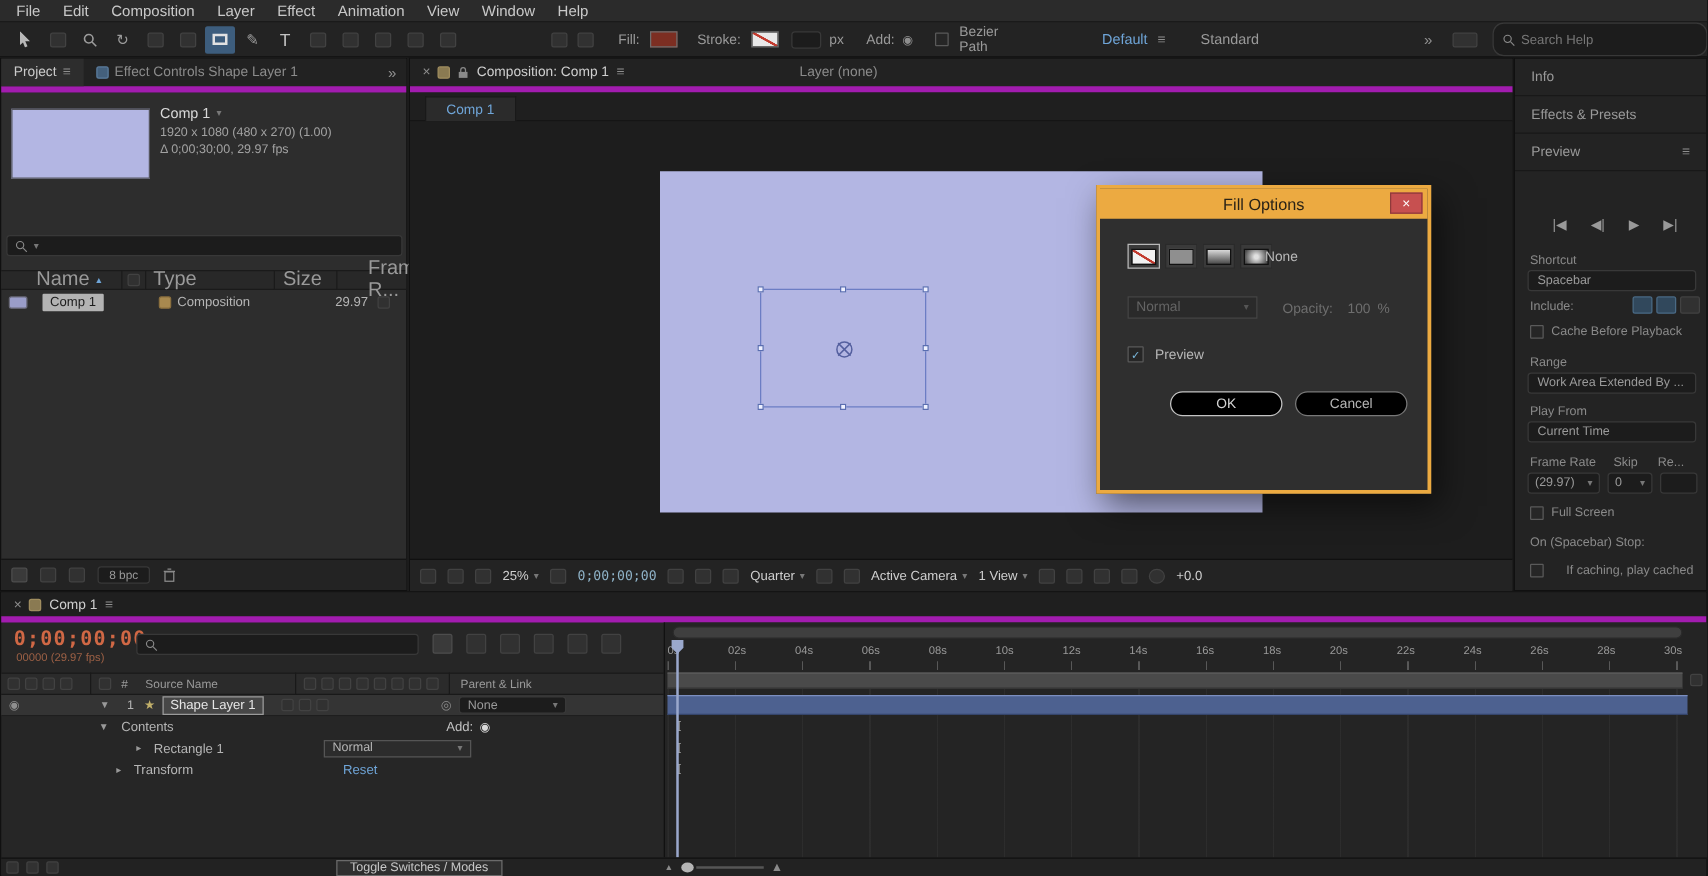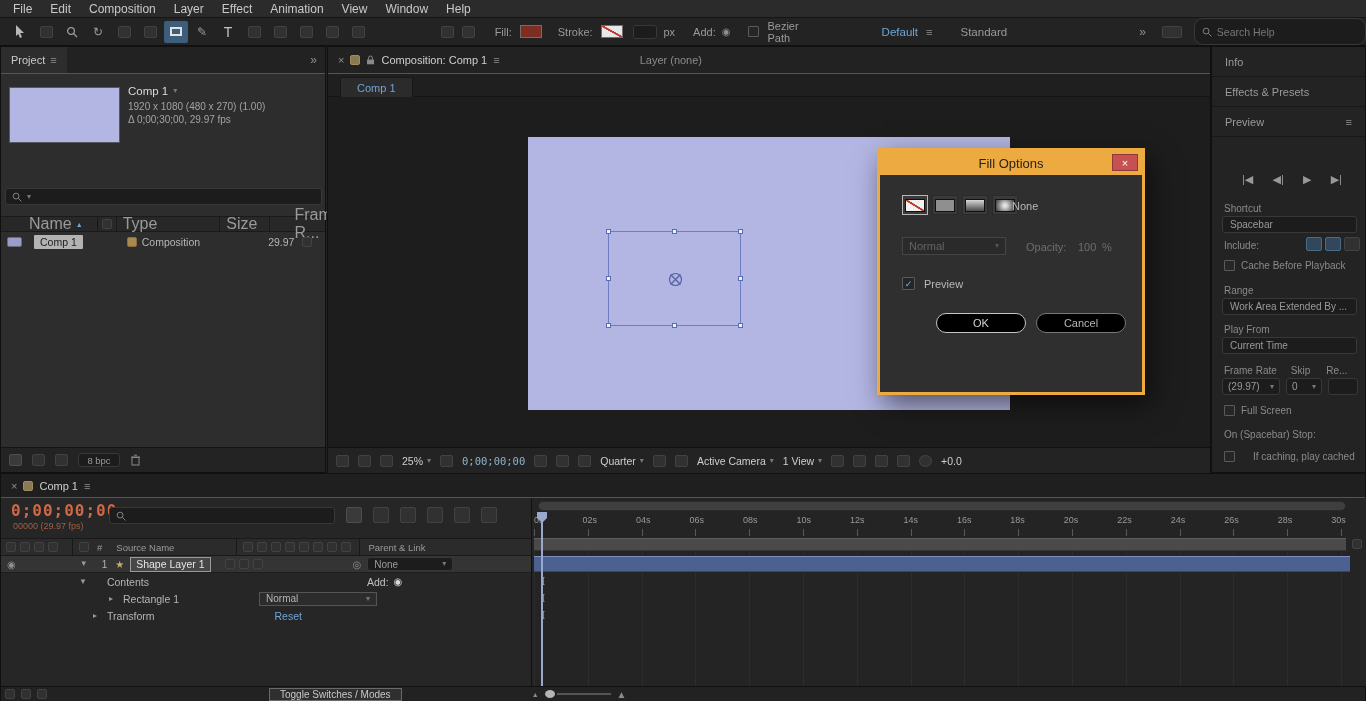--- a/index.html
+++ b/index.html
@@ -21,21 +21,21 @@
   .cb{width:11px;height:11px;background:#262626;border:1px solid #5a5a5a;border-radius:1px;
       display:inline-flex;align-items:center;justify-content:center;font-size:9px;color:#79b6d9;flex:none}
   .menubar{left:0;top:0;width:1366px;height:18px;background:#2b2b2b;border-bottom:1px solid #161616;display:flex;align-items:center;padding-left:4px}
   .menu-item{padding:1px 9px;color:#c9c9c9;font-size:12px}
   .toolbar{left:0;top:18px;width:1366px;height:28px;background:#232323;border-bottom:1px solid #101010;display:flex;align-items:center;padding-left:8px;gap:2px}
   .tool{width:24px;height:22px;display:flex;align-items:center;justify-content:center;color:#9b9b9b;font-size:12px;flex:none}
   .tool.active{background:#3d5d7d;border-radius:2px}
   .rect-outline{width:12px;height:9px;border:2px solid #e2e2e2}
   .swatch{width:22px;height:13px;border:1px solid #6e6e6e;display:inline-block;flex:none}
   .panel{position:absolute;border:1px solid #101010;background:#2d2d2d}
-  .tabstrip{background:#222;display:flex;align-items:center;border-bottom:1px solid #a21caf}
+  .tabstrip{background:#222;display:flex;align-items:center;border-bottom:5px solid #a21caf}
   .ptab{display:flex;align-items:center;gap:5px;height:100%;padding:0 10px}
   .ptab.active{background:#2d2d2d;color:#cbcbcb}
   .hdr{height:30px;border-bottom:1px solid #181818;display:flex;align-items:center;padding:0 13px;color:#9a9a9a}
   .th{color:#9a9a9a;font-size:16px}
   .chip{background:#b3b3b3;color:#1c1c1c;padding:0 6px;border-radius:1px;font-size:10.5px;line-height:14px}
   .tl-row{position:absolute;left:0;width:530px;display:flex;align-items:center;color:#b5b5b5;font-size:10.5px}
   .ibeam{color:#a0a0a0;font-size:11px;font-family:"DejaVu Serif",serif}
   .dlg-btn{height:20px;border-radius:10px;background:#000000;display:flex;align-items:center;justify-content:center;font-size:11px}
   input{outline:none}
   input::placeholder{color:#777}
@@ -129,20 +129,24 @@
       <input style="flex: 1 1 0%; background: transparent; border: none; color: rgb(187, 187, 187); font-size: 10.5px; font-family: inherit;" placeholder="Search Help">
     </span>
   </div>
 
   <div class="panel" style="left:0;top:46px;width:326px;height:427px">
     <div class="tabstrip" style="height:27px">
       <div class="ptab active">
         <span>Project</span>
         <span class="glyph">≡</span>
       </div>
+      <div class="ptab" style="color:#8b8b8b">
+        <span class="sq tiny" style="background:#44607c;border-color:#5b7d9e"></span>
+        <span>Effect Controls Shape Layer 1</span>
+      </div>
       <span class="glyph" style="margin-left:auto;margin-right:8px;font-size:12px">»</span>
     </div>
 
     <div class="abs" style="left:8px;top:40px;width:111px;height:56px;background:#b3b6e3;border:1px solid #55565f"></div>
     <div class="abs row" style="left:127px;top:38px;gap:5px;color:#dadada;font-size:11.5px">
       <span>Comp 1</span>
         <span class="caret">▾</span>
     </div>
     <div class="abs" style="left:127px;top:54px;font-size:10px;color:#a2a2a2">1920 x 1080  (480 x 270) (1.00)</div>
     <div class="abs" style="left:127px;top:67px;font-size:10px;color:#a2a2a2">Δ 0;00;30;00, 29.97 fps</div>
@@ -406,21 +410,21 @@
       <span class="sq tiny dim" style="margin-left:4px"></span>
       <span class="glyph" style="margin-left:90px;font-size:10px">◎</span>
       <span class="well row" style="margin-left:6px;width:86px;height:14px;padding:0 6px;font-size:10px;justify-content:space-between">
         <span>None</span>
           <span class="caret">▾</span>
       </span>
     </div>
 
     <div class="tl-row" style="top:99px;height:17px">
       <span class="caret" style="margin-left:78px;color:#999">▼</span>
-      <span style="margin-left:20px">Contents</span>
+      <span style="margin-left:10px">Contents</span>
       <span style="margin-left:218px;color:#c0c0c0">Add:</span>
       <span style="margin-left:5px;color:#d8d8d8;font-size:10px">◉</span>
     </div>
 
     <div class="tl-row" style="top:116px;height:17px">
       <span class="caret" style="margin-left:108px;color:#999">▸</span>
       <span style="margin-left:10px">Rectangle 1</span>
       <span class="row" style="margin-left:80px;width:118px;height:14px;background:#2c2c2c;border:1px solid #555;padding:0 6px;justify-content:space-between;font-size:10px">
         <span>Normal</span>
           <span class="caret">▾</span>

